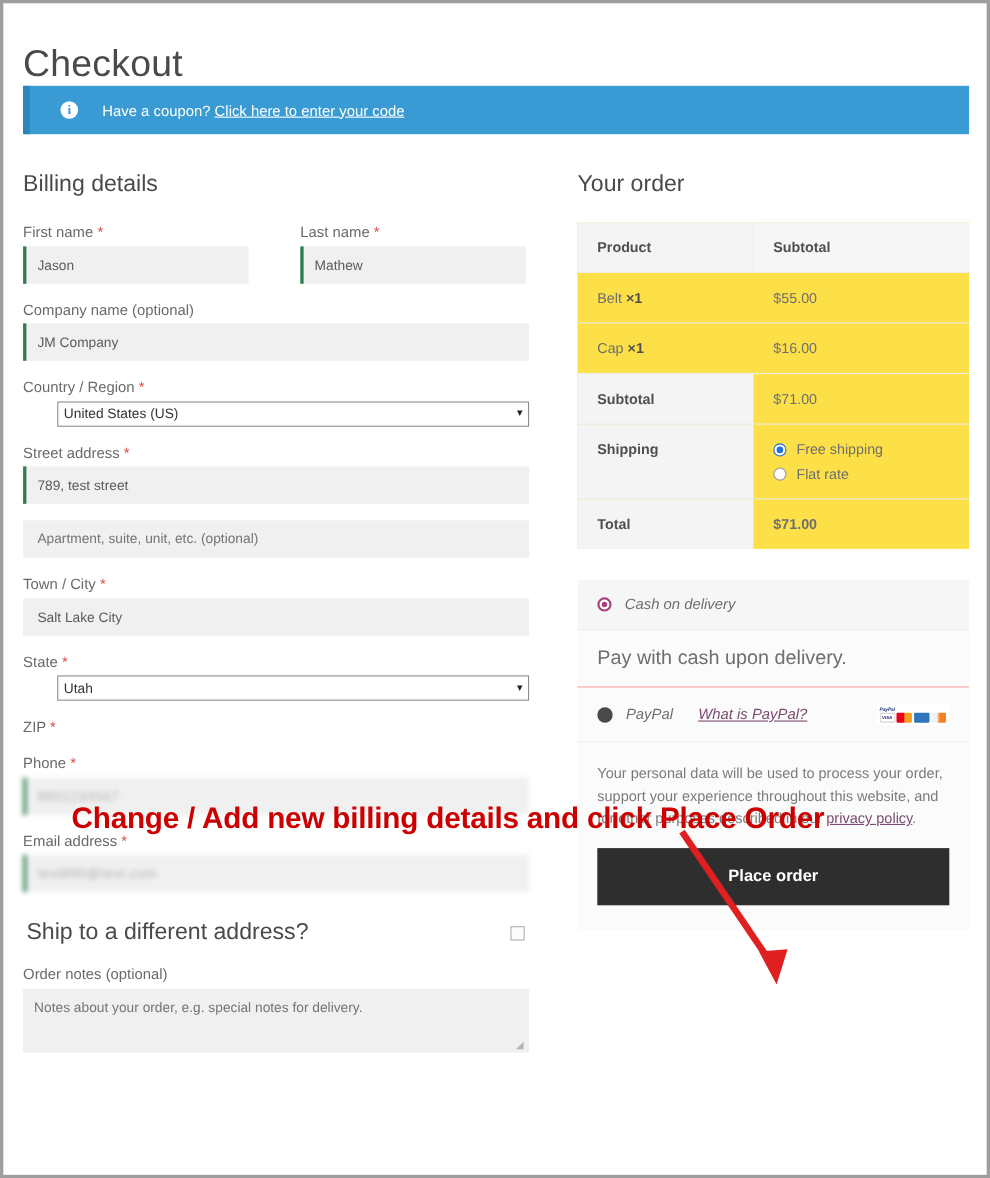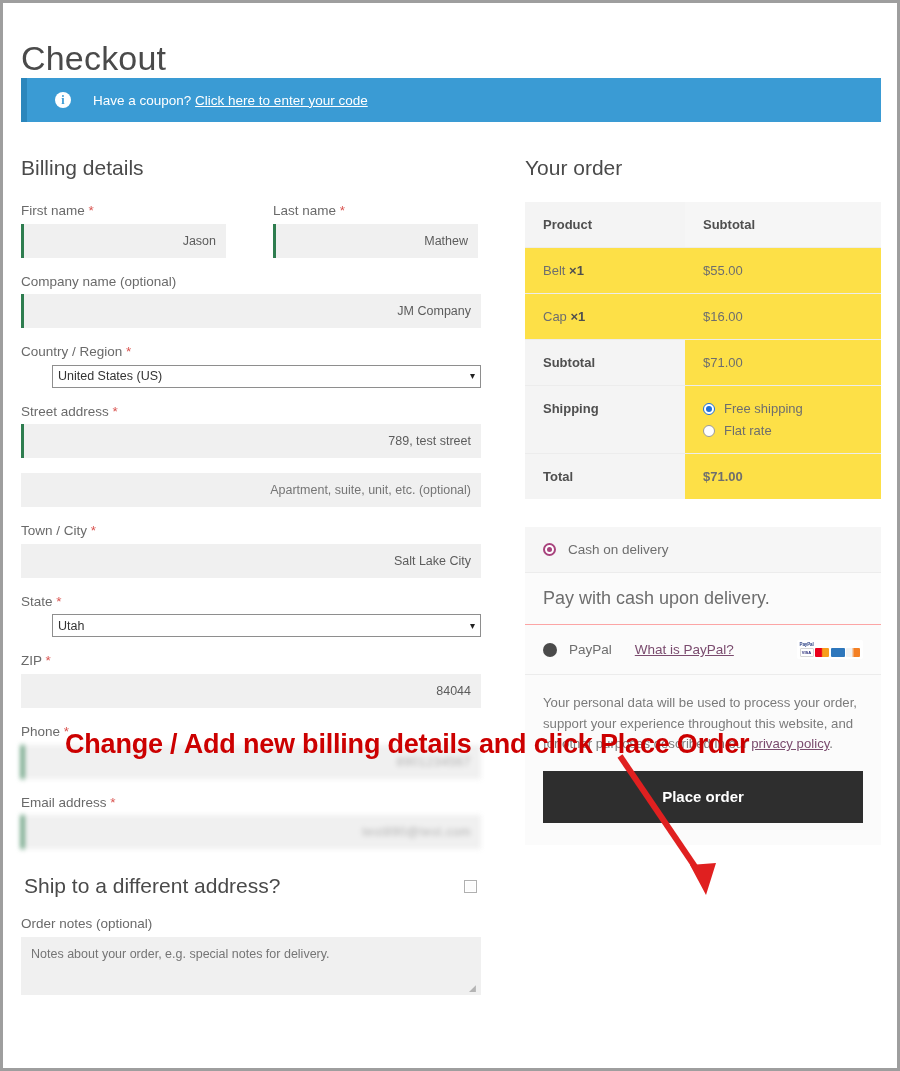--- a/index.html
+++ b/index.html
@@ -62,21 +62,21 @@
     display: block; font-size: 13.5px; color: #6a6a6a;
     margin-bottom: 4px; line-height: 1.3;
   }
   .req { color: #d9534f; font-size: 13.5px; }
   .txt {
     width: 100%; height: 34px;
     background: #f0f0f0; border: none;
     border-left: 3px solid transparent;
     padding: 0 10px; font-size: 12.5px;
     color: #5c5c5c; font-family: "Liberation Sans", sans-serif;
-    outline: none; display: block; text-align: right;
+    outline: none; display: block;
   }
   .txt.valid { border-left-color: #2e7d4f; }
   .txt.placeholder { color: #9a9a9a; }
   .txt.blurred { color: #b2b2b2; filter: blur(2.6px); letter-spacing: .5px; }
   .sel {
     width: 100%; height: 23px;
     border: 1px solid #8e8e8e; background: #fff;
     font-size: 12.5px; color: #333;
     padding: 0 20px 0 5px;
     font-family: "Liberation Sans", sans-serif;
@@ -150,21 +150,21 @@
   .radio.on::after {
     content: ""; position: absolute; inset: 2px;
     border-radius: 50%; background: #1e6fd9;
   }
 
   
   .pay-box { margin-top: 28px; background: #fbfbfb; }
   .pay-row {
     display: flex; align-items: center;
     padding: 15px 18px; border-bottom: 1px solid #ececec;
-    font-size: 13.5px; color: #6e6e6e;
+    font-size: 13.5px; color: #6e6e6e; font-style: italic;
   }
   .pay-row.selected { background: #f6f6f6; }
   .radio-cod {
     width: 13px; height: 13px; border-radius: 50%;
     border: 2px solid #a8437d; background: #fff;
     margin-right: 12px; flex: 0 0 auto; position: relative;
   }
   .radio-cod::after {
     content: ""; position: absolute; inset: 2px;
     border-radius: 50%; background: #a8437d;
@@ -309,21 +309,20 @@
         </select>
         <span class="sel-arrow">▾</span>
       </div>
     </div>
 
     <div class="field">
       <label class="field-label">
         <span>ZIP</span>
         <span class="req">*</span>
       </label>
-      <input class="txt" type="text" value="84044" style="">
     </div>
 
     <div class="field">
       <label class="field-label">
         <span>Phone</span>
         <span class="req">*</span>
       </label>
       <input class="txt valid blurred" type="text" value="8901234567" style="">
     </div>
 

